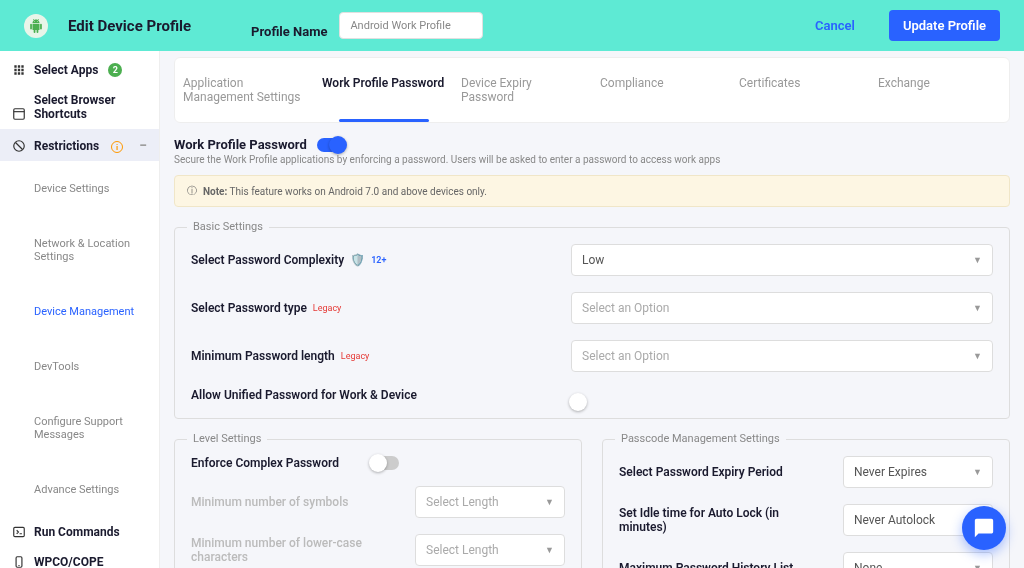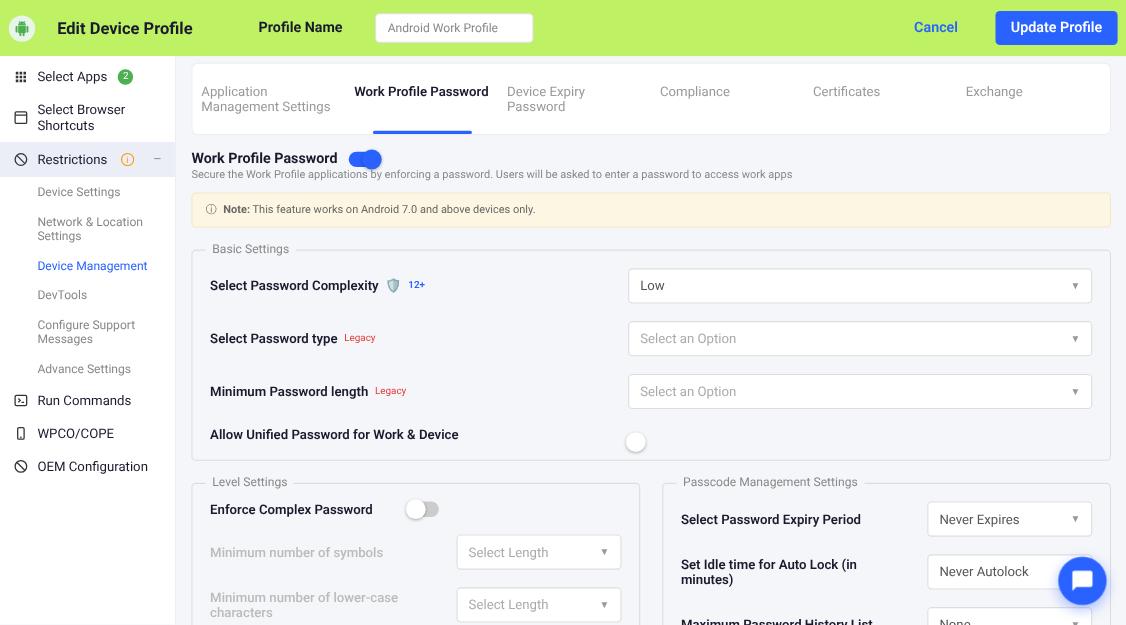--- a/index.html
+++ b/index.html
@@ -1,37 +1,37 @@
 <!DOCTYPE html>
 <html><head>
 <meta charset="utf-8">
 <style>
 *{box-sizing:border-box;margin:0;padding:0;font-family:-apple-system,BlinkMacSystemFont,'Segoe UI',Roboto,sans-serif}
 body{background:#f5f6fa;color:#333;font-size:13px;overflow:hidden}
 .app{display:flex;flex-direction:column;height:568px;width:1024px}
-.topbar{display:flex;align-items:center;padding:10px 8px;background:#bef264;gap:20px}
+.topbar{display:flex;align-items:center;padding:10px 24px;background:#5eead4;gap:20px}
 .logo{width:24px;height:24px;border-radius:50%;background:#e8f5e9;display:flex;align-items:center;justify-content:center}
 .logo svg{width:14px;height:14px}
 .title{font-weight:700;font-size:15px;color:#1a1a2e}
-.pname-wrap{display:flex;align-items:center;gap:30px;margin-left:40px}
+.pname-wrap{display:flex;align-items:flex-end;gap:12px;margin-left:40px}
 .pname-lbl{font-weight:700;font-size:13px;color:#1a1a2e}
 .pname-input{border:1px solid #e0e0e0;border-radius:4px;padding:6px 10px;font-size:11px;width:144px;color:#888}
 .spacer{flex:1}
 .cancel{color:#2962ff;font-weight:600;font-size:13px;cursor:pointer}
 .update-btn{background:#2962ff;color:#fff;border:none;border-radius:4px;padding:8px 14px;font-weight:600;font-size:13px;margin-left:14px;cursor:pointer}
 .main{display:flex;flex:1;overflow:hidden}
 .sidebar{width:160px;background:#fff;border-right:1px solid #eee;padding-top:4px;overflow-y:auto}
-.side-item{display:flex;align-items:center;padding:8px 12px;font-size:12px;font-weight:400;color:#1a1a2e;cursor:pointer;gap:8px}
+.side-item{display:flex;align-items:flex-end;padding:8px 12px;font-size:12px;font-weight:700;color:#1a1a2e;cursor:pointer;gap:8px}
 .side-item.active{background:#eceef7}
 .side-icon{width:14px;height:14px;display:inline-flex;align-items:center;justify-content:center;flex-shrink:0}
 .badge{background:#4caf50;color:#fff;border-radius:50%;width:14px;height:14px;font-size:9px;display:inline-flex;align-items:center;justify-content:center;margin-left:2px}
 .info-icon{width:12px;height:12px;border-radius:50%;border:1px solid #ff9800;color:#ff9800;font-size:8px;display:inline-flex;align-items:center;justify-content:center;margin-left:4px}
 .minus{margin-left:auto;color:#999;font-size:14px}
 .sub-items{padding-left:24px}
-.sub-item{padding:7px 10px;font-size:11px;color:#888;cursor:pointer}
+.sub-item{padding:21px 10px;font-size:11px;color:#888;cursor:pointer}
 .sub-item.active{color:#2962ff}
 .content{flex:1;overflow-y:auto;padding:6px 14px 20px}
 .tabs-card{background:#fff;border-radius:6px;display:flex;border:1px solid #eee;margin-bottom:14px}
 .tab{flex:1;padding:18px 8px;font-size:12px;color:#999;cursor:pointer;position:relative}
 .tab.active{color:#1a1a2e;font-weight:600}
 .tab.active::after{content:'';position:absolute;bottom:0;left:50%;transform:translateX(-50%);width:90px;height:3px;background:#2962ff;border-radius:2px}
 .section-head{display:flex;align-items:center;gap:10px;margin-bottom:2px}
 .section-title{font-weight:700;font-size:13px;color:#1a1a2e}
 .toggle{width:28px;height:14px;background:#2962ff;border-radius:10px;position:relative;cursor:pointer}
 .toggle::after{content:'';position:absolute;right:-2px;top:-2px;width:18px;height:18px;background:#2962ff;border-radius:50%;box-shadow:0 1px 3px rgba(0,0,0,.3)}

